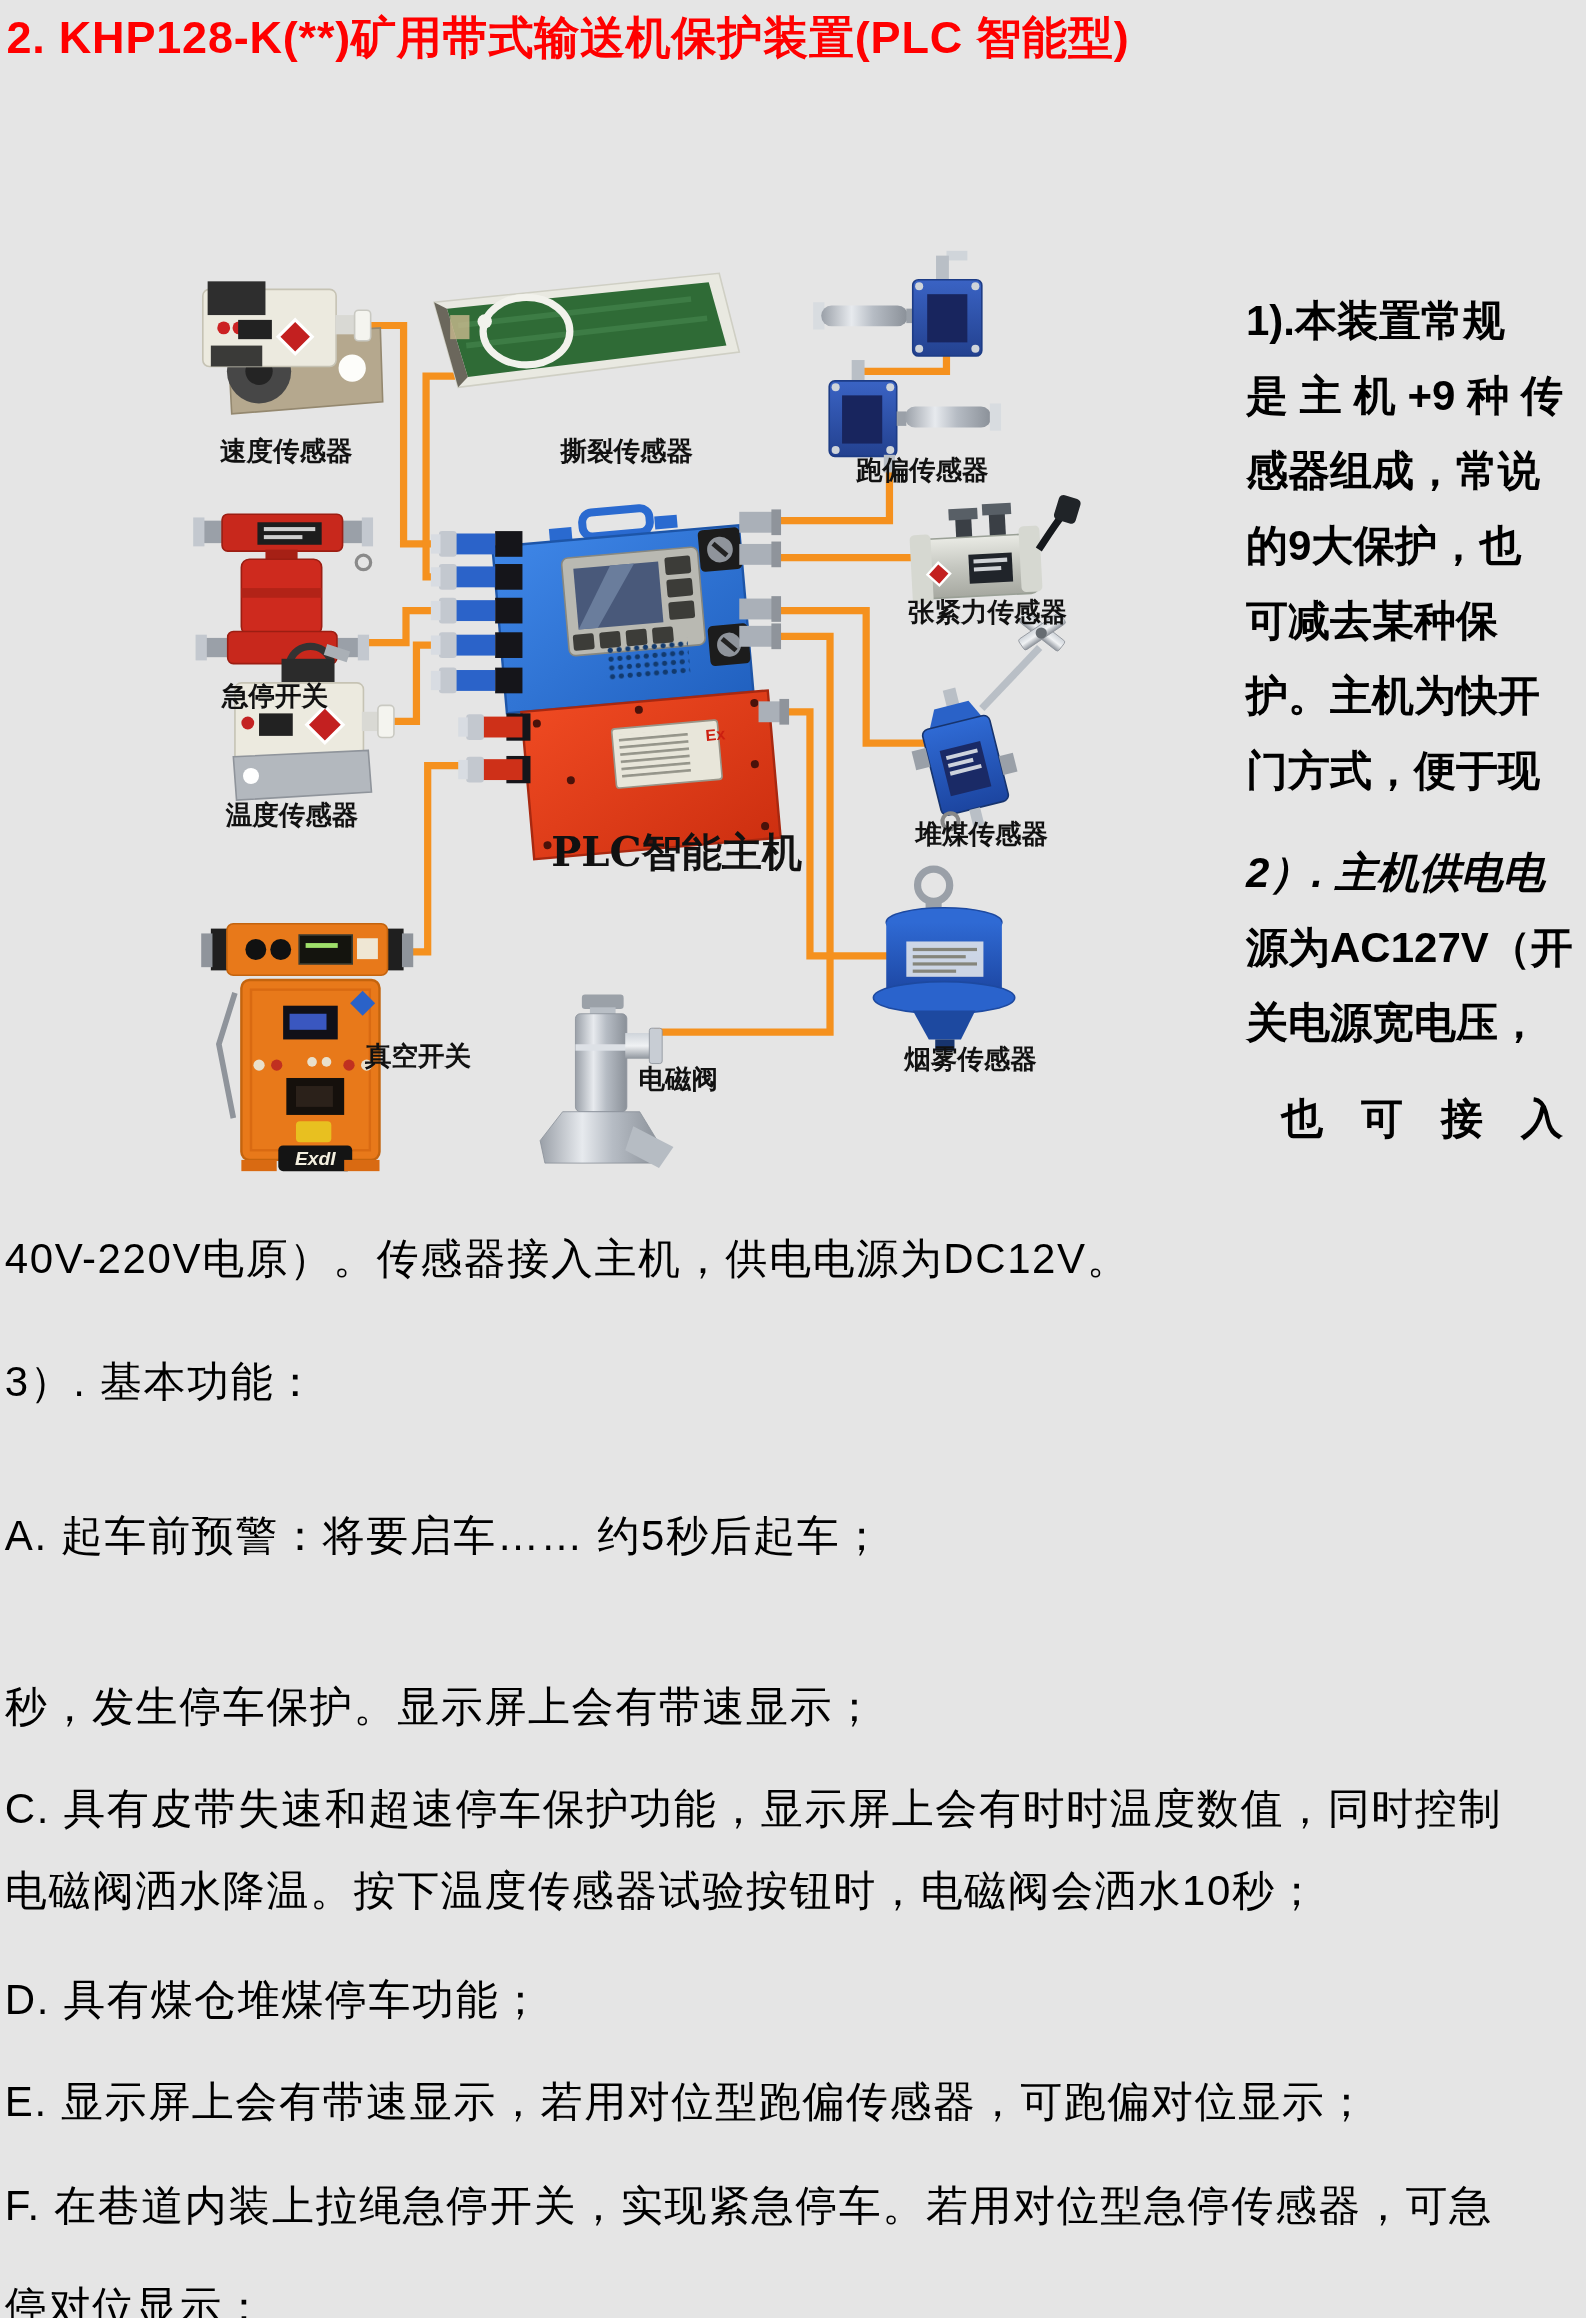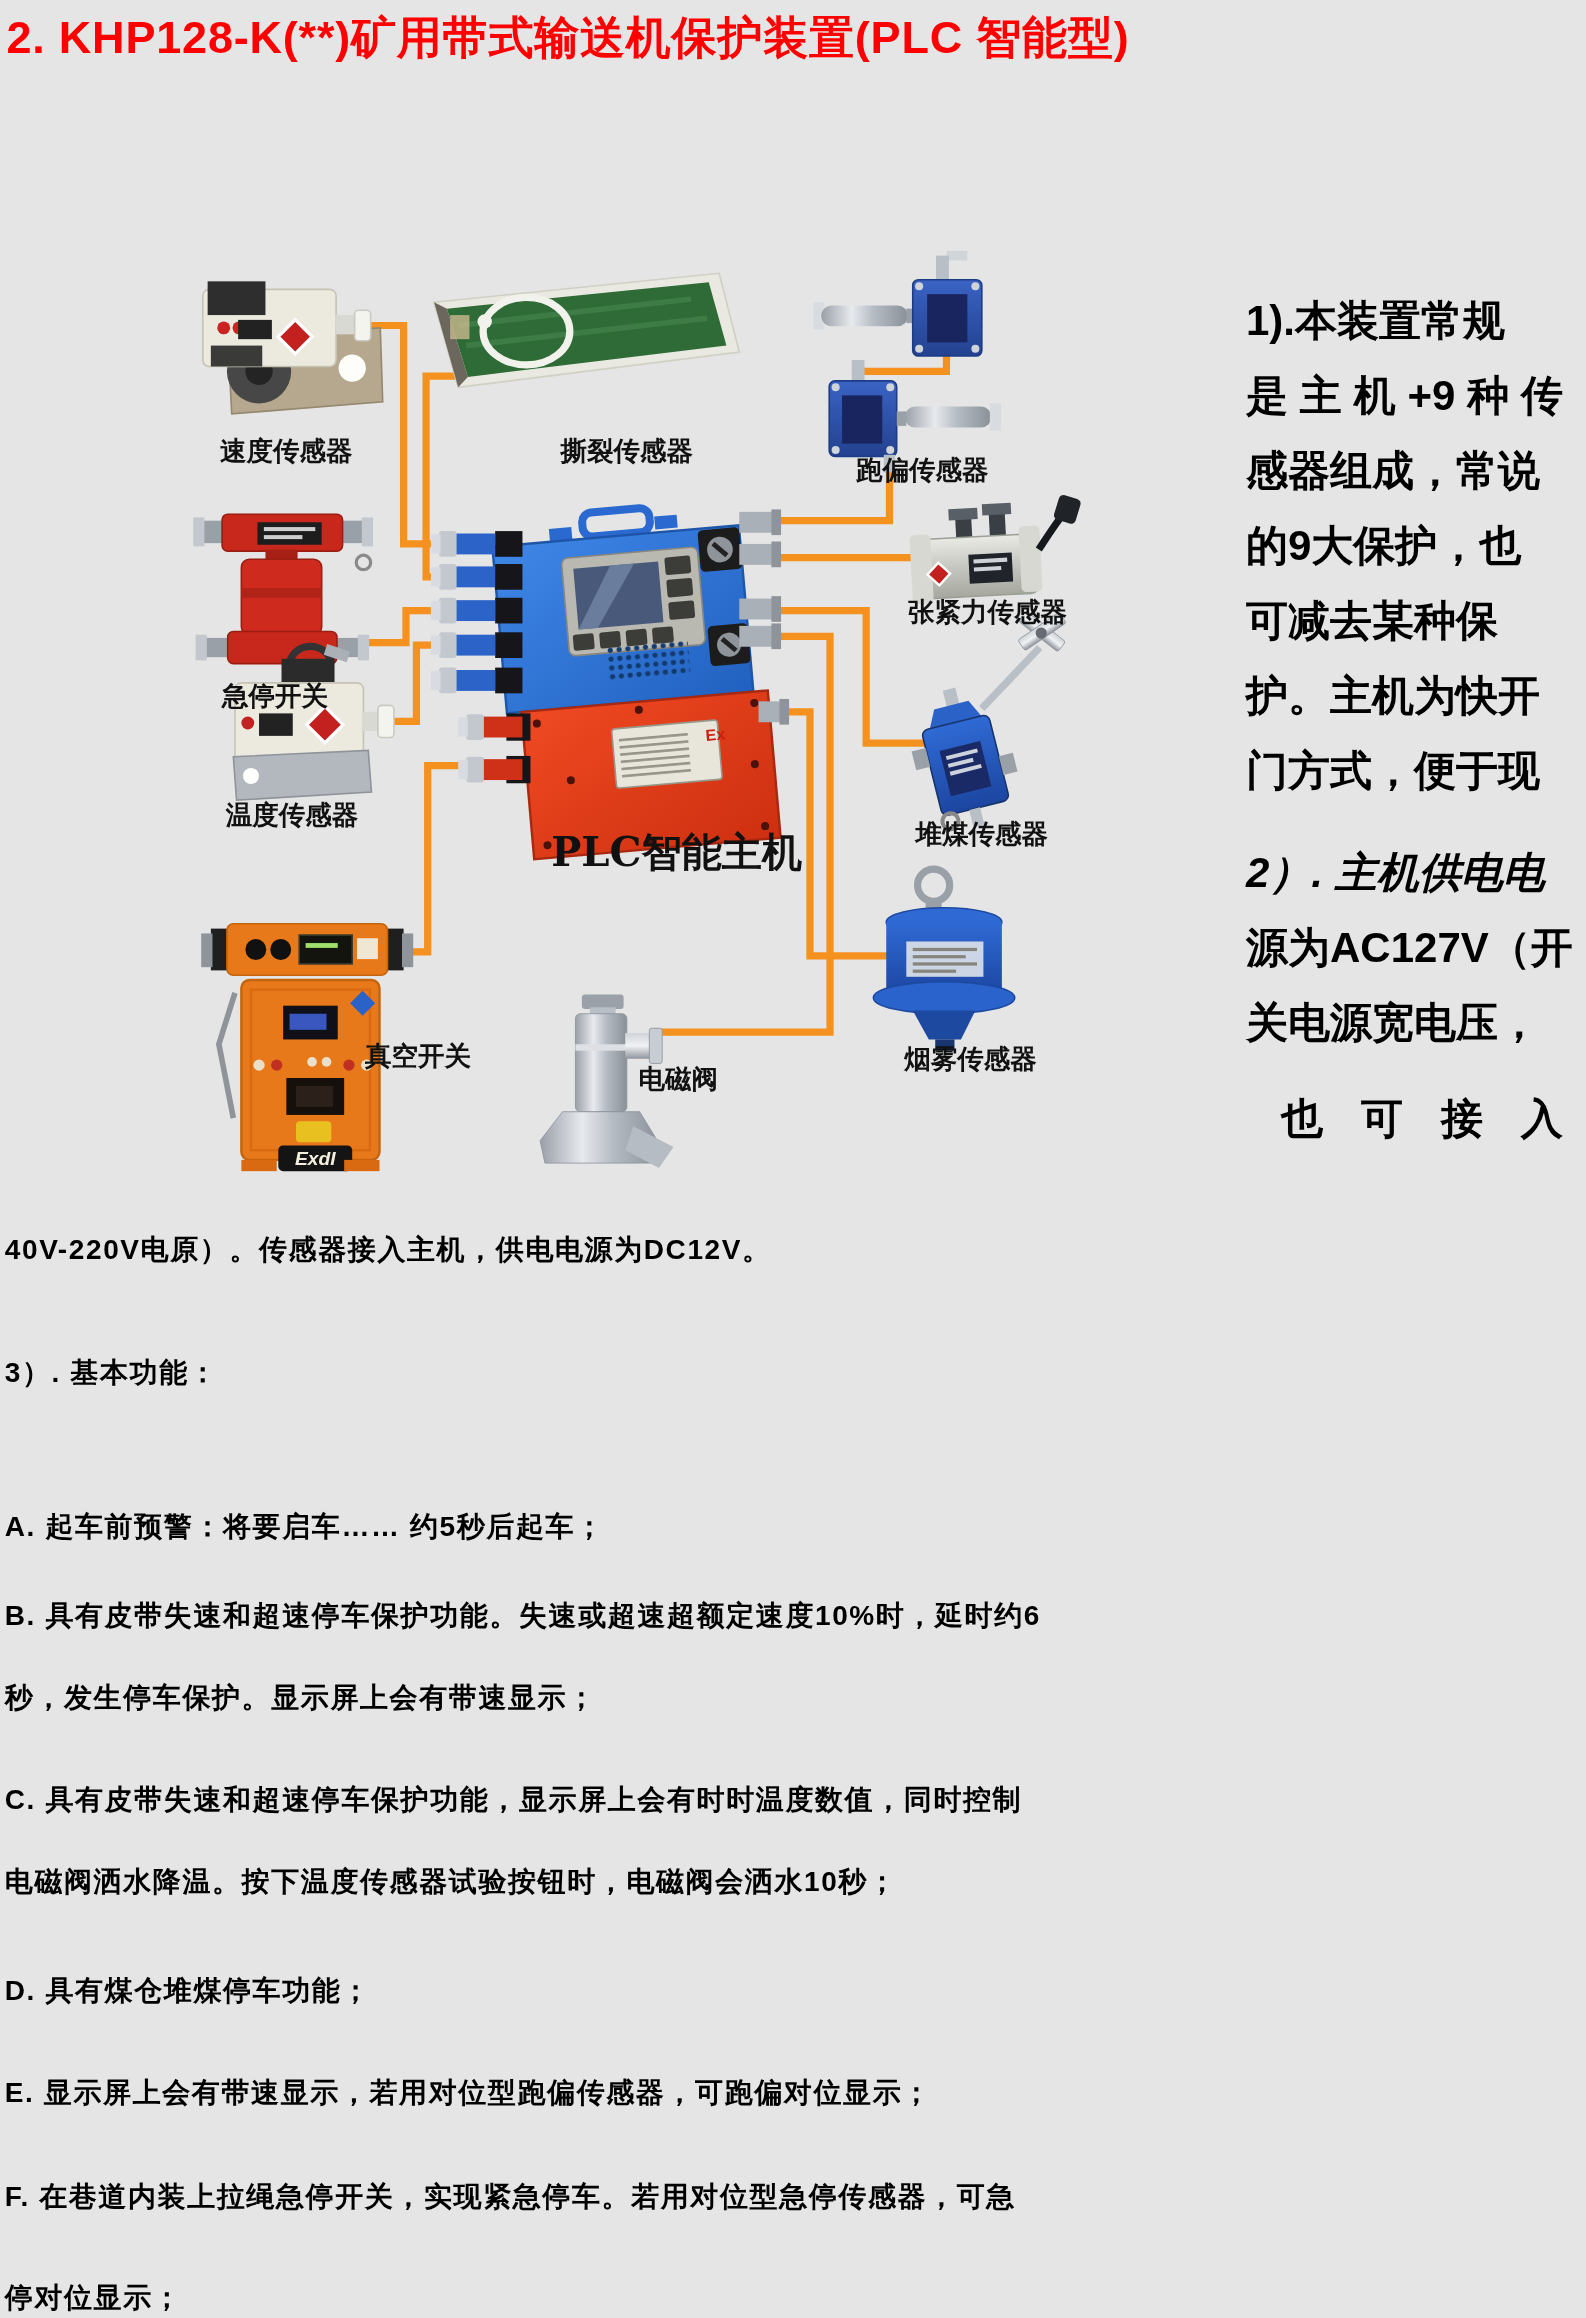--- a/index.html
+++ b/index.html
@@ -8,21 +8,21 @@
   .title{position:absolute;left:6.4px;top:8px;font-size:45px;font-weight:bold;color:#ff0000;
          letter-spacing:0.8px;white-space:nowrap;}
   
   .rcol{position:absolute;left:1246px;top:283px;width:317px;font-size:42px;font-weight:bold;
         color:#000;}
   .rc{height:75px;line-height:75px;white-space:nowrap;text-align:justify;}
   .rc.just{text-align:justify;text-align-last:justify;white-space:normal;}
   .rc.gap{margin-top:27px;font-style:italic;}
   .rc.gap2{margin-top:21px;margin-left:35px;}
   
-  .bl{position:absolute;left:4.8px;font-size:28px;font-weight:bold;color:#000;
+  .bl{position:absolute;left:4.8px;font-size:42px;font-weight:normal;color:#000;
       letter-spacing:1.6px;white-space:nowrap;}
   
   #diagram{position:absolute;left:145px;top:241px;width:1044px;height:948px;}
   text.lbl{font-family:"DejaVu Serif",serif;font-weight:bold;font-size:33px;fill:#111;}
   text.lblbig{font-family:"DejaVu Serif",serif;font-weight:bold;font-size:50px;fill:#111;}
   text.tiny{font-family:"Liberation Sans",sans-serif;font-weight:bold;}
 </style>
 </head>
 <body>
 
@@ -410,21 +410,20 @@
     <div class="rc">门方式，便于现</div>
     <div class="rc gap">2）. 主机供电电</div>
     <div class="rc">源为AC127V（开</div>
     <div class="rc">关电源宽电压，</div>
     <div class="rc just gap2">也可接入</div>
   </div>
 
   <div class="bl" style="top:1231px">40V-220V电原）。传感器接入主机，供电电源为DC12V。</div>
   <div class="bl" style="top:1354px">3）. 基本功能：</div>
   <div class="bl" style="top:1508px">A. 起车前预警：将要启车…… 约5秒后起车；</div>
-  <div class="bl" style="top:1597px">B. 具有皮带失速和超速停车保护功能。失速或超速超额定速度10%时，延时约6</div>
   <div class="bl" style="top:1679px">秒，发生停车保护。显示屏上会有带速显示；</div>
   <div class="bl" style="top:1781px">C. 具有皮带失速和超速停车保护功能，显示屏上会有时时温度数值，同时控制</div>
   <div class="bl" style="top:1863px">电磁阀洒水降温。按下温度传感器试验按钮时，电磁阀会洒水10秒；</div>
   <div class="bl" style="top:1972px">D. 具有煤仓堆煤停车功能；</div>
   <div class="bl" style="top:2074px">E. 显示屏上会有带速显示，若用对位型跑偏传感器，可跑偏对位显示；</div>
   <div class="bl" style="top:2178px">F. 在巷道内装上拉绳急停开关，实现紧急停车。若用对位型急停传感器，可急</div>
   <div class="bl" style="top:2279px">停对位显示；</div>
 
 </div>
 

